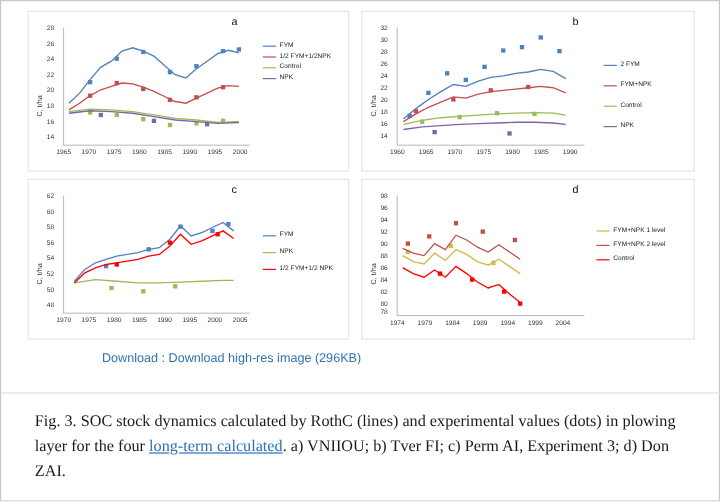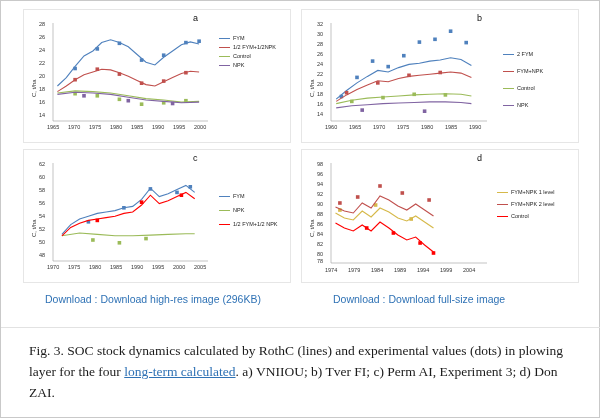--- a/index.html
+++ b/index.html
@@ -58,21 +58,21 @@
   .legend .swatch{
     width:11px;height:0;border-top:1.4px solid #000;margin-right:3px;flex:none;
   }
   .plot{position:absolute;overflow:visible;}
   .dl-row{
     position:absolute;left:0;top:288px;width:600px;height:26px;
     font-family:"Liberation Sans", sans-serif;
     font-size:10.5px;
   }
   .dl{
-    position:absolute;color:#2f72b5;
+    position:absolute;color:#2f72b5;margin-left:40px;
   }
   .dl a{color:#2f72b5;text-decoration:none;}
   .caption{
     position:absolute;left:28px;top:340px;width:545px;
     font-family:"Liberation Serif", serif;
     font-size:13.5px;
     line-height:1.55;
     color:#1b1b1b;
   }
   .caption .lnk{color:#2f72b5;text-decoration:underline;}
@@ -370,23 +370,20 @@
           </div>
       </div>
     </div>
 
   </div>
 
   <div class="dl-row">
     <div class="dl" style="left:44px;top:4px;">
       <span>Download : </span><a href="#">Download high-res image (296KB)</a>
     </div>
-    <div class="dl" style="left:332px;top:4px;">
-      <span>Download : </span><a href="#">Download full-size image</a>
-    </div>
   </div>
 
   <div class="divider"></div>
 
   <div class="caption">
     <span>Fig. 3. SOC stock dynamics calculated by RothC (lines) and experimental values (dots) in</span>
     <span>plowing layer for the four </span><a href="#" class="lnk">long-term calculated</a><span>. a) VNIIOU; b) Tver FI; c) Perm AI,</span>
     <span>Experiment 3; d) Don ZAI.</span>
   </div>
 

